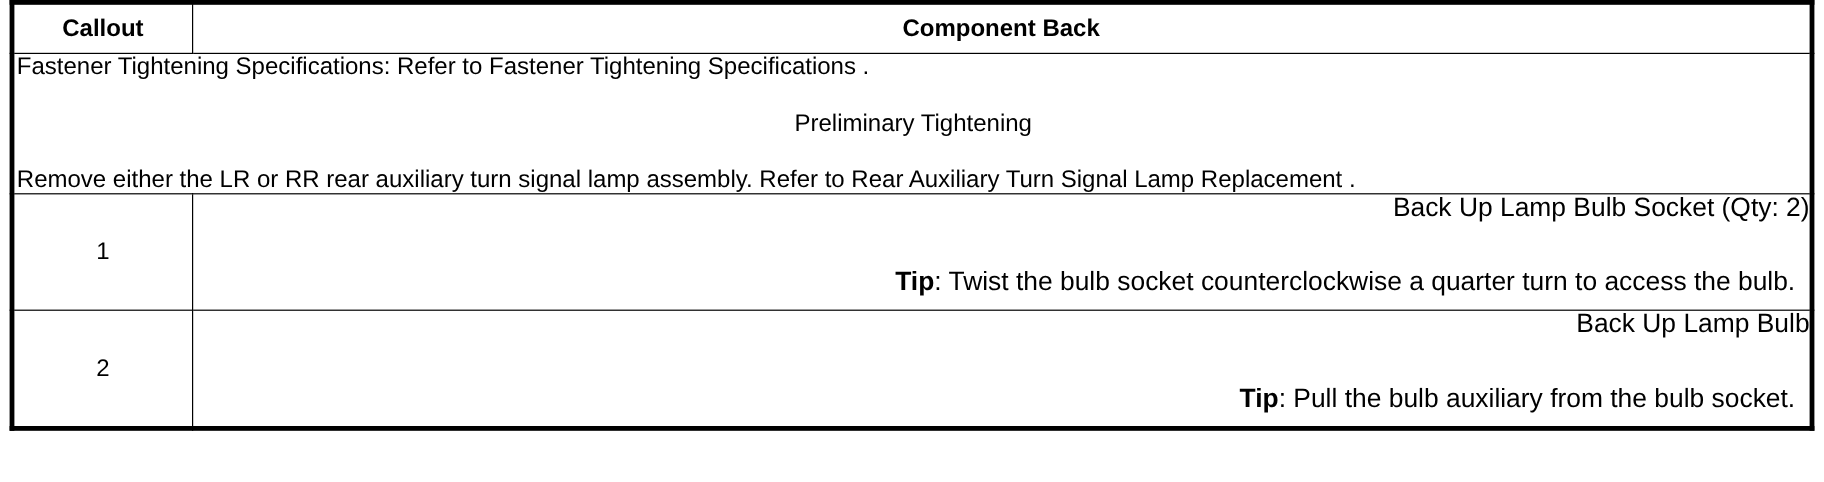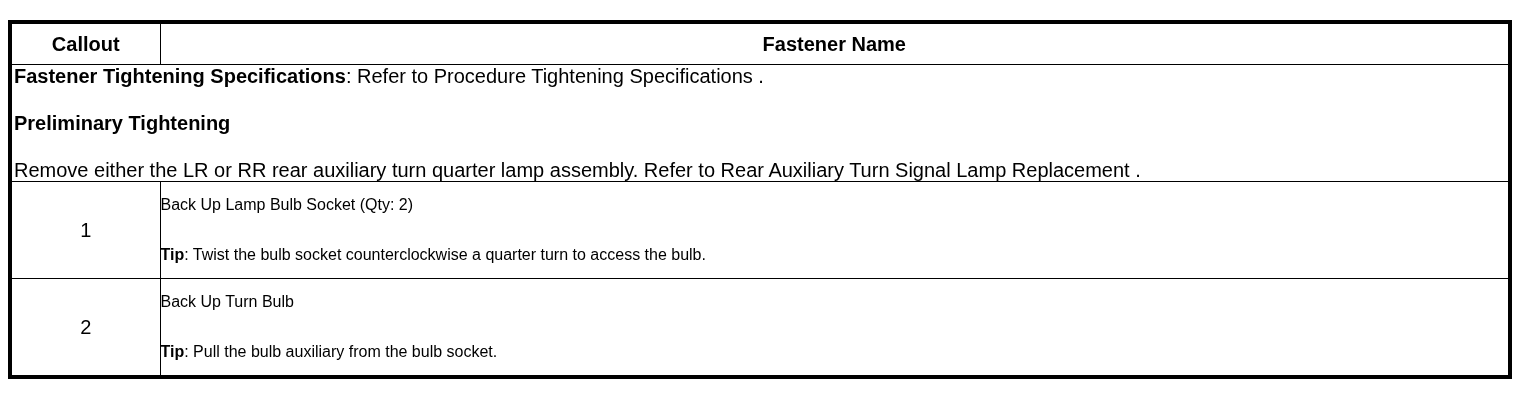--- a/index.html
+++ b/index.html
@@ -11,21 +11,21 @@
     width: 1520px;
     height: 402px;
     font-family: "Liberation Sans", sans-serif;
     color: #000000;
     overflow: hidden;
   }
 
   .table-wrap {
     position: absolute;
     left: 8px;
-    top: 20px;
+    top: 0;
     width: 1223px;
   }
 
   table.spec-table {
     border-collapse: collapse;
     width: 1500px;
     table-layout: fixed;
     border: 4px solid #000000;
   }
 
@@ -62,43 +62,43 @@
   }
   .proc-line {
     margin: 0;
     padding: 0 0 0 2px;
     font-size: 20px;
     line-height: 22px;
     white-space: nowrap;
   }
   .proc-gap { height: 25px; }
   .proc-gap-2 { height: 25px; }
-  .bold { font-weight: bold; }
+  .bold { font-weight: normal; text-align: center; }
 
   
   td.callout-cell {
     text-align: center;
     font-size: 20px;
     line-height: 22px;
     border-right: 1px solid #000000;
   }
   td.name-cell {
     padding: 8px 0 9px 8px;
-    font-size: 16px;
+    font-size: 22px;
     line-height: 22px;
-    text-align: left;
+    text-align: right;
   }
   .name-title {
     margin: 0;
     padding: 0;
     white-space: nowrap;
   }
   .name-gap { height: 28px; }
   .name-tip {
-    margin: 0;
+    margin: 12px;
     padding: 0;
     white-space: nowrap;
   }
   .tip-label { font-weight: bold; }
 
   tr.row-1 td { height: 96px; }
   tr.row-2 td { height: 96px; }
 </style>
 </head>
 <body>
@@ -106,58 +106,58 @@
 <div class="table-wrap">
   <table class="spec-table">
     <colgroup>
       <col class="col-callout">
       <col class="col-name">
     </colgroup>
 
     <thead>
       <tr>
         <th class="th-callout">Callout</th>
-        <th class="th-name">Fastener Name</th>
+        <th class="th-name">Component Back</th>
       </tr>
     </thead>
 
     <tbody>
 
       <tr>
         <td class="procedure-cell" colspan="2">
 
           <p class="proc-line">
-            <span class="bold">Fastener Tightening Specifications</span><span>: Refer to Procedure Tightening Specifications .</span>
+            <span class="bold">Fastener Tightening Specifications</span><span>: Refer to Fastener Tightening Specifications .</span>
           </p>
 
           <div class="proc-gap"></div>
 
           <p class="proc-line bold">Preliminary Tightening</p>
 
           <div class="proc-gap-2"></div>
 
-          <p class="proc-line">Remove either the LR or RR rear auxiliary turn quarter lamp assembly. Refer to Rear Auxiliary Turn Signal Lamp Replacement .</p>
+          <p class="proc-line">Remove either the LR or RR rear auxiliary turn signal lamp assembly. Refer to Rear Auxiliary Turn Signal Lamp Replacement .</p>
         </td>
       </tr>
 
       <tr class="row-1">
         <td class="callout-cell">1</td>
         <td class="name-cell">
           <p class="name-title">Back Up Lamp Bulb Socket (Qty: 2)</p>
           <div class="name-gap"></div>
           <p class="name-tip">
             <span class="tip-label">Tip</span><span>: Twist the bulb socket counterclockwise a quarter turn to access the bulb.</span>
           </p>
         </td>
       </tr>
 
       <tr class="row-2">
         <td class="callout-cell">2</td>
         <td class="name-cell">
-          <p class="name-title">Back Up Turn Bulb</p>
+          <p class="name-title">Back Up Lamp Bulb</p>
           <div class="name-gap"></div>
           <p class="name-tip">
             <span class="tip-label">Tip</span><span>: Pull the bulb auxiliary from the bulb socket.</span>
           </p>
         </td>
       </tr>
 
     </tbody>
   </table>
 </div>

